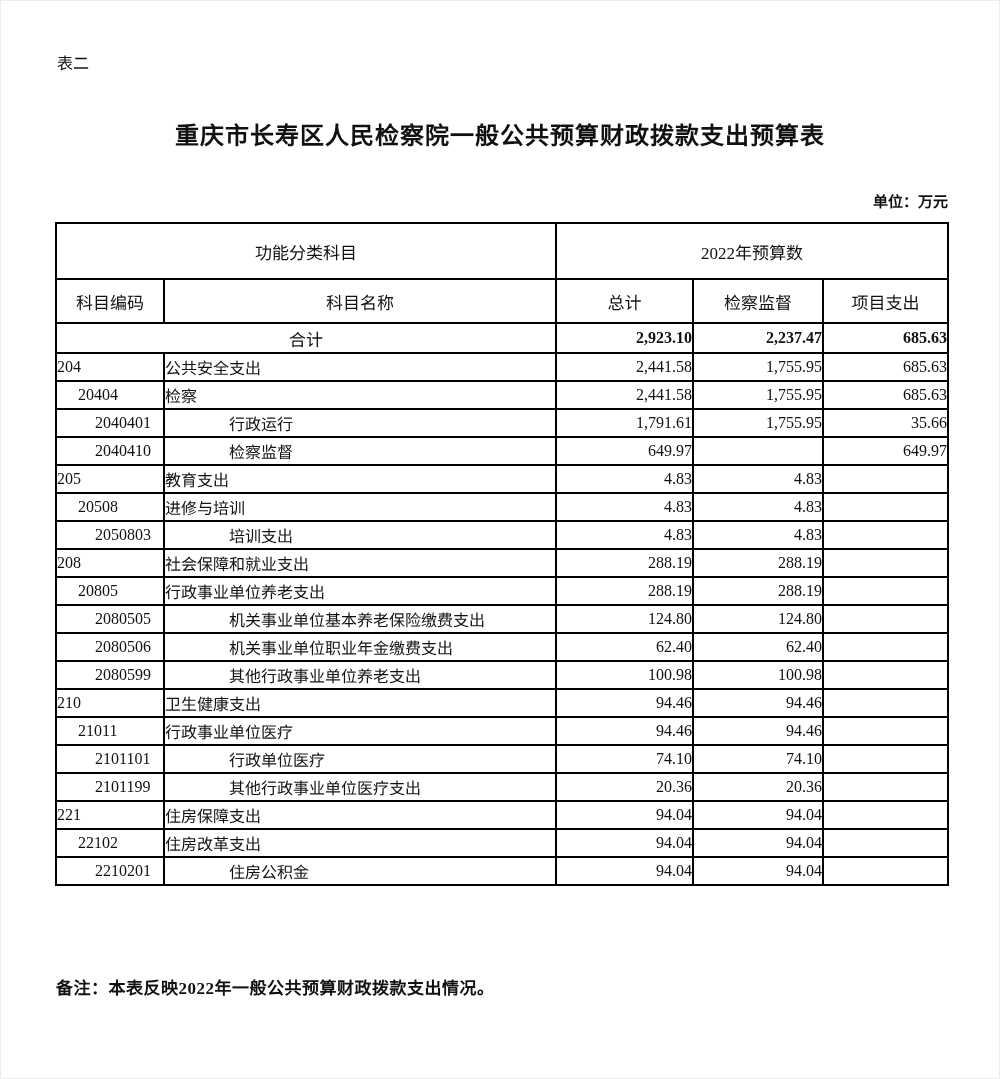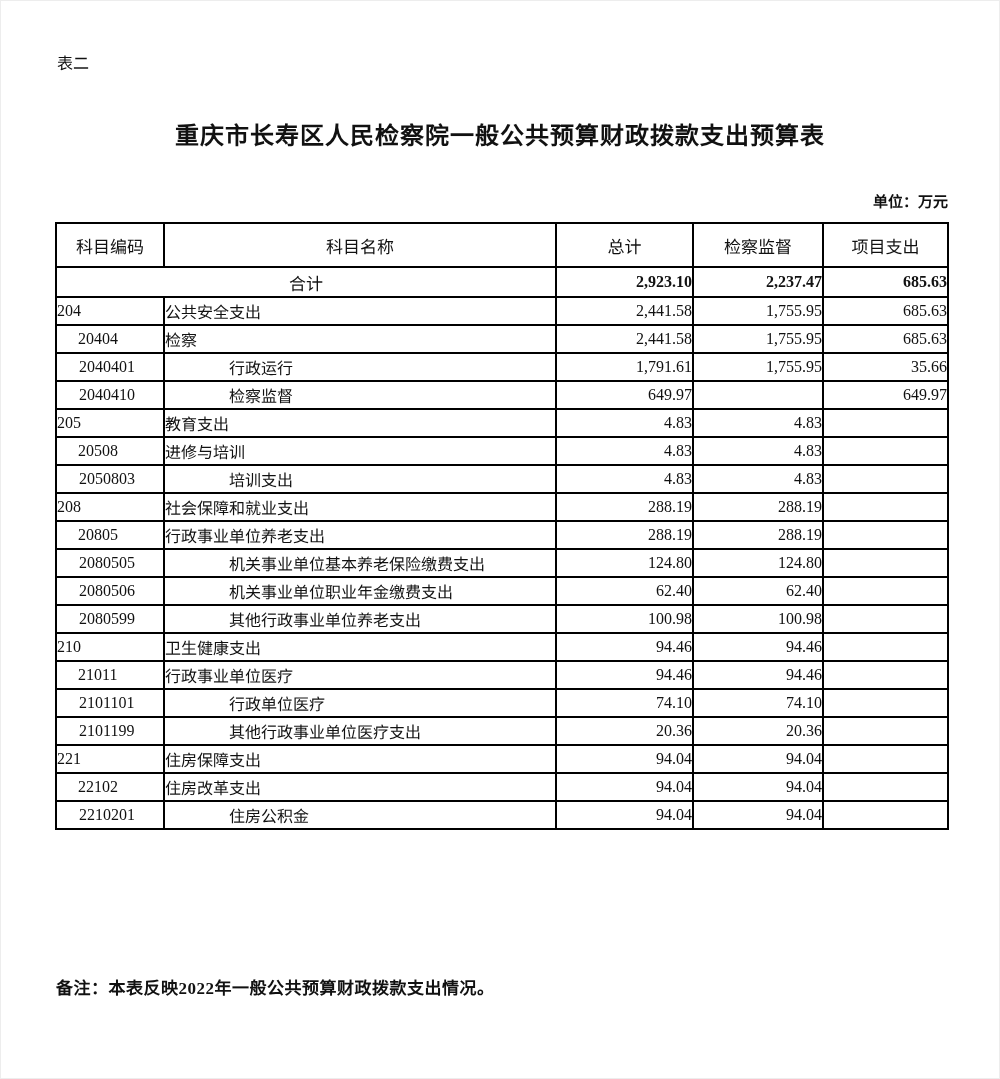--- a/index.html
+++ b/index.html
@@ -83,21 +83,21 @@
     font-size: 16px;
     text-align: left;
     padding-left: 6px;
   }
   td.num {
     font-size: 16px;
     text-align: right;
     padding-right: 6px;
   }
   tr.lv1 td.code { padding-left: 21px; }
-  tr.lv2 td.code { padding-left: 22px; }
+  tr.lv2 td.code { padding-left: 38px; }
   tr.lv1 td.name { }
   tr.lv2 td.name { padding-left: 64px; }
   .footnote {
     position: absolute;
     left: 56px;
     top: 974px;
     font-size: 17px;
     font-weight: bold;
     letter-spacing: 0.5px;
   }
@@ -115,20 +115,24 @@
 
   <table class="budget">
     <colgroup>
       <col style="width:108px">
       <col style="width:392px">
       <col style="width:137px">
       <col style="width:130px">
       <col style="width:125px">
     </colgroup>
     <thead>
+      <tr class="hdr-group">
+        <th colspan="2">功能分类科目</th>
+        <th colspan="3">2022年预算数</th>
+      </tr>
       <tr class="hdr-cols">
         <th>科目编码</th>
         <th>科目名称</th>
         <th>总计</th>
         <th>检察监督</th>
         <th>项目支出</th>
       </tr>
     </thead>
     <tbody>
       <tr class="total-row">

